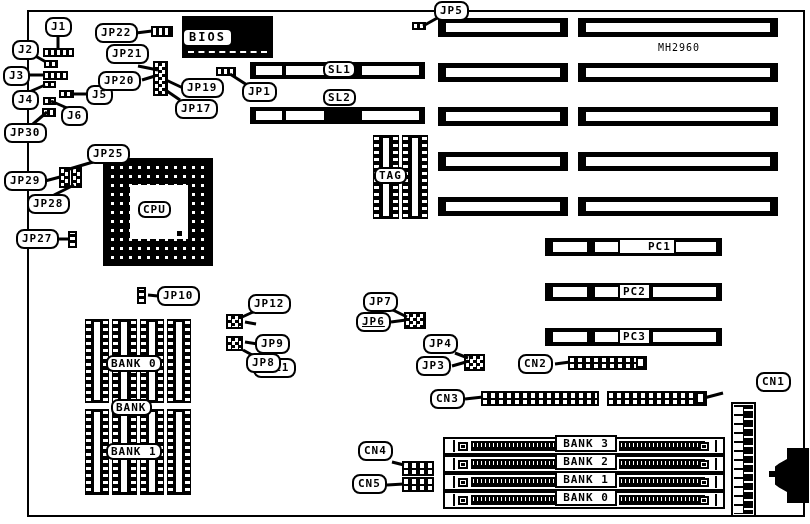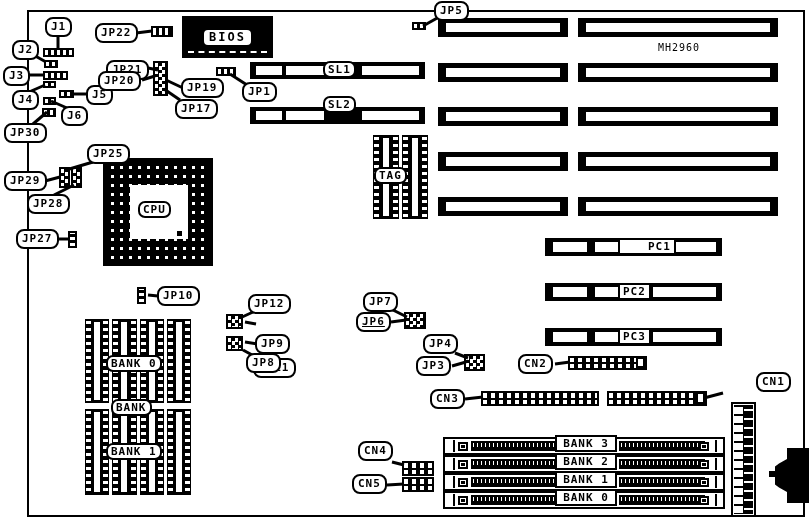--- a/index.html
+++ b/index.html
@@ -29,21 +29,21 @@
   .pv   { position:absolute; border:2px solid #000;
           background:repeating-linear-gradient(0deg,#fff 0 3px,#000 3px 6px); }
   .chk  { position:absolute; border:2px solid #000;
           background:conic-gradient(#000 25%,#fff 0 50%,#000 0 75%,#fff 0) 0 0/7px 7px; }
   
   .conn { position:absolute; border:2px solid #000;
           background:repeating-linear-gradient(90deg,#fff 0 4px,#000 4px 8px); }
   .conn::after { content:""; position:absolute; left:0; right:0; top:50%; height:2px; margin-top:-1px; background:#000; }
   .endcap { position:absolute; background:#fff; border:2px solid #000; z-index:4; }
   
-  .chip { position:absolute; background:#000; display:flex; align-items:center; justify-content:center; }
+  .chip { position:absolute; background:#000; display:flex; align-items:center; justify-content:flex-start; }
   .chip::after { content:""; position:absolute; left:6px; right:6px; bottom:5px; border-top:2px dashed #fff; }
   .chiplabel { position:relative; z-index:2; background:#fff; border:2px solid #000; border-radius:6px;
                padding:0 5px; font-weight:bold; font-size:12px; letter-spacing:2px; line-height:15px; }
   
   .dipgrp { position:absolute; display:flex; gap:3px; }
   .dip { position:relative; flex:1; background:#000; }
   .dip::before { content:""; position:absolute; left:1px; top:2px; bottom:2px; width:5px;
                  background:repeating-linear-gradient(#fff 0 3px,#000 3px 7px); }
   .dip::after  { content:""; position:absolute; right:1px; top:2px; bottom:2px; width:5px;
                  background:repeating-linear-gradient(#fff 0 3px,#000 3px 7px); }
@@ -103,21 +103,21 @@
     <span class="ws" style="left:6px;width:26px;"></span>
     <span class="ws" style="left:36px;width:38px;"></span>
     <span class="ws" style="left:112px;width:57px;"></span>
   </div>
   <div class="bl rounded" style="left:323px;top:61px;">SL1</div>
   <div class="bar" style="left:250px;top:107px;width:175px;height:17px;">
     <span class="ws" style="left:6px;width:26px;"></span>
     <span class="ws" style="left:36px;width:38px;"></span>
     <span class="ws" style="left:112px;width:57px;"></span>
   </div>
-  <div class="bl rounded" style="left:323px;top:96px;">SL2</div>
+  <div class="bl rounded" style="left:323px;top:89px;">SL2</div>
 
   <div class="bar" style="left:545px;top:238px;width:177px;height:18px;">
     <span class="ws" style="left:8px;width:34px;"></span>
     <span class="ws" style="left:50px;width:23px;"></span>
     <span class="ws" style="left:108px;width:63px;"></span>
   </div>
   <div class="bl" style="left:618px;top:238px;padding-left:28px;">PC1</div>
   <div class="bar" style="left:545px;top:283px;width:177px;height:18px;">
     <span class="ws" style="left:8px;width:34px;"></span>
     <span class="ws" style="left:50px;width:23px;"></span>
@@ -289,21 +289,21 @@
   </svg>
 
   <div class="co" style="left:45px;top:17px;">J1</div>
   <div class="co" style="left:12px;top:40px;">J2</div>
   <div class="co" style="left:3px;top:66px;">J3</div>
   <div class="co" style="left:12px;top:90px;">J4</div>
   <div class="co" style="left:86px;top:85px;">J5</div>
   <div class="co" style="left:61px;top:106px;">J6</div>
   <div class="co" style="left:4px;top:123px;">JP30</div>
   <div class="co" style="left:95px;top:23px;">JP22</div>
-  <div class="co" style="left:106px;top:60px;">JP21</div>
+  <div class="co" style="left:106px;top:44px;">JP21</div>
   <div class="co" style="left:98px;top:71px;">JP20</div>
   <div class="co" style="left:181px;top:78px;">JP19</div>
   <div class="co" style="left:175px;top:99px;">JP17</div>
   <div class="co" style="left:242px;top:82px;">JP1</div>
   <div class="co" style="left:434px;top:1px;">JP5</div>
   <div class="co" style="left:87px;top:144px;">JP25</div>
   <div class="co" style="left:4px;top:171px;">JP29</div>
   <div class="co" style="left:27px;top:194px;">JP28</div>
   <div class="co" style="left:16px;top:229px;">JP27</div>
   <div class="co" style="left:157px;top:286px;">JP10</div>

